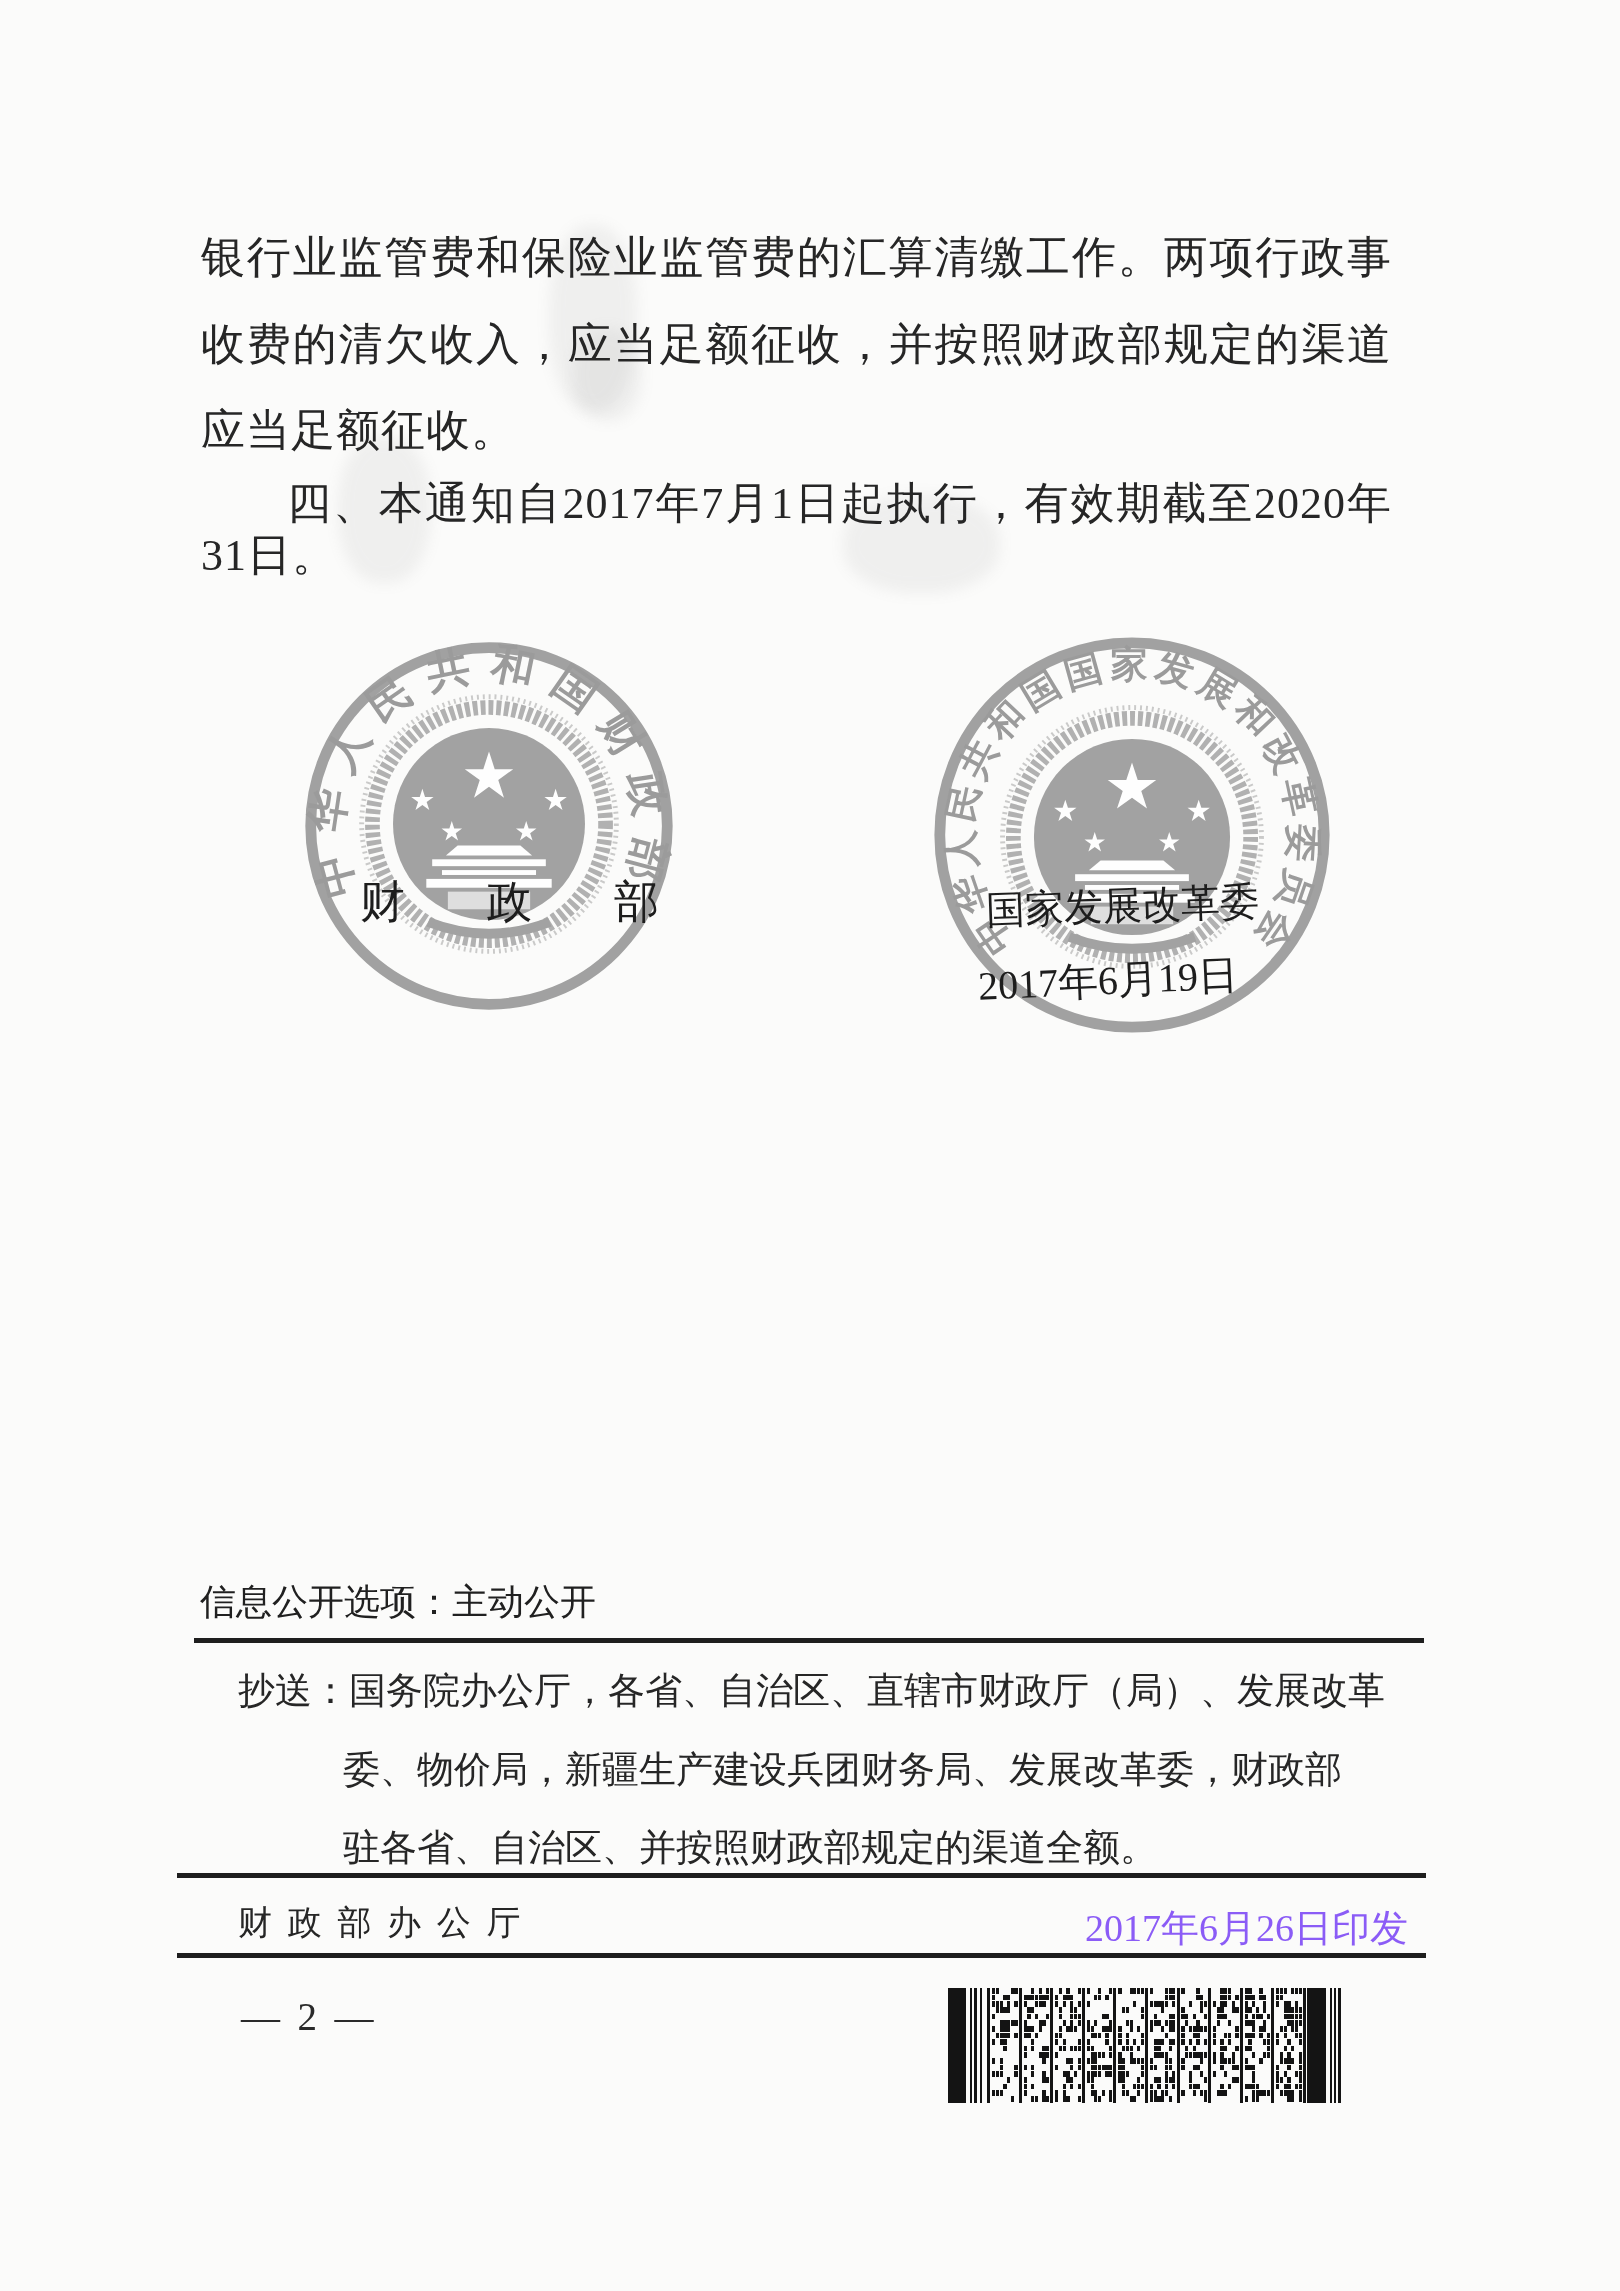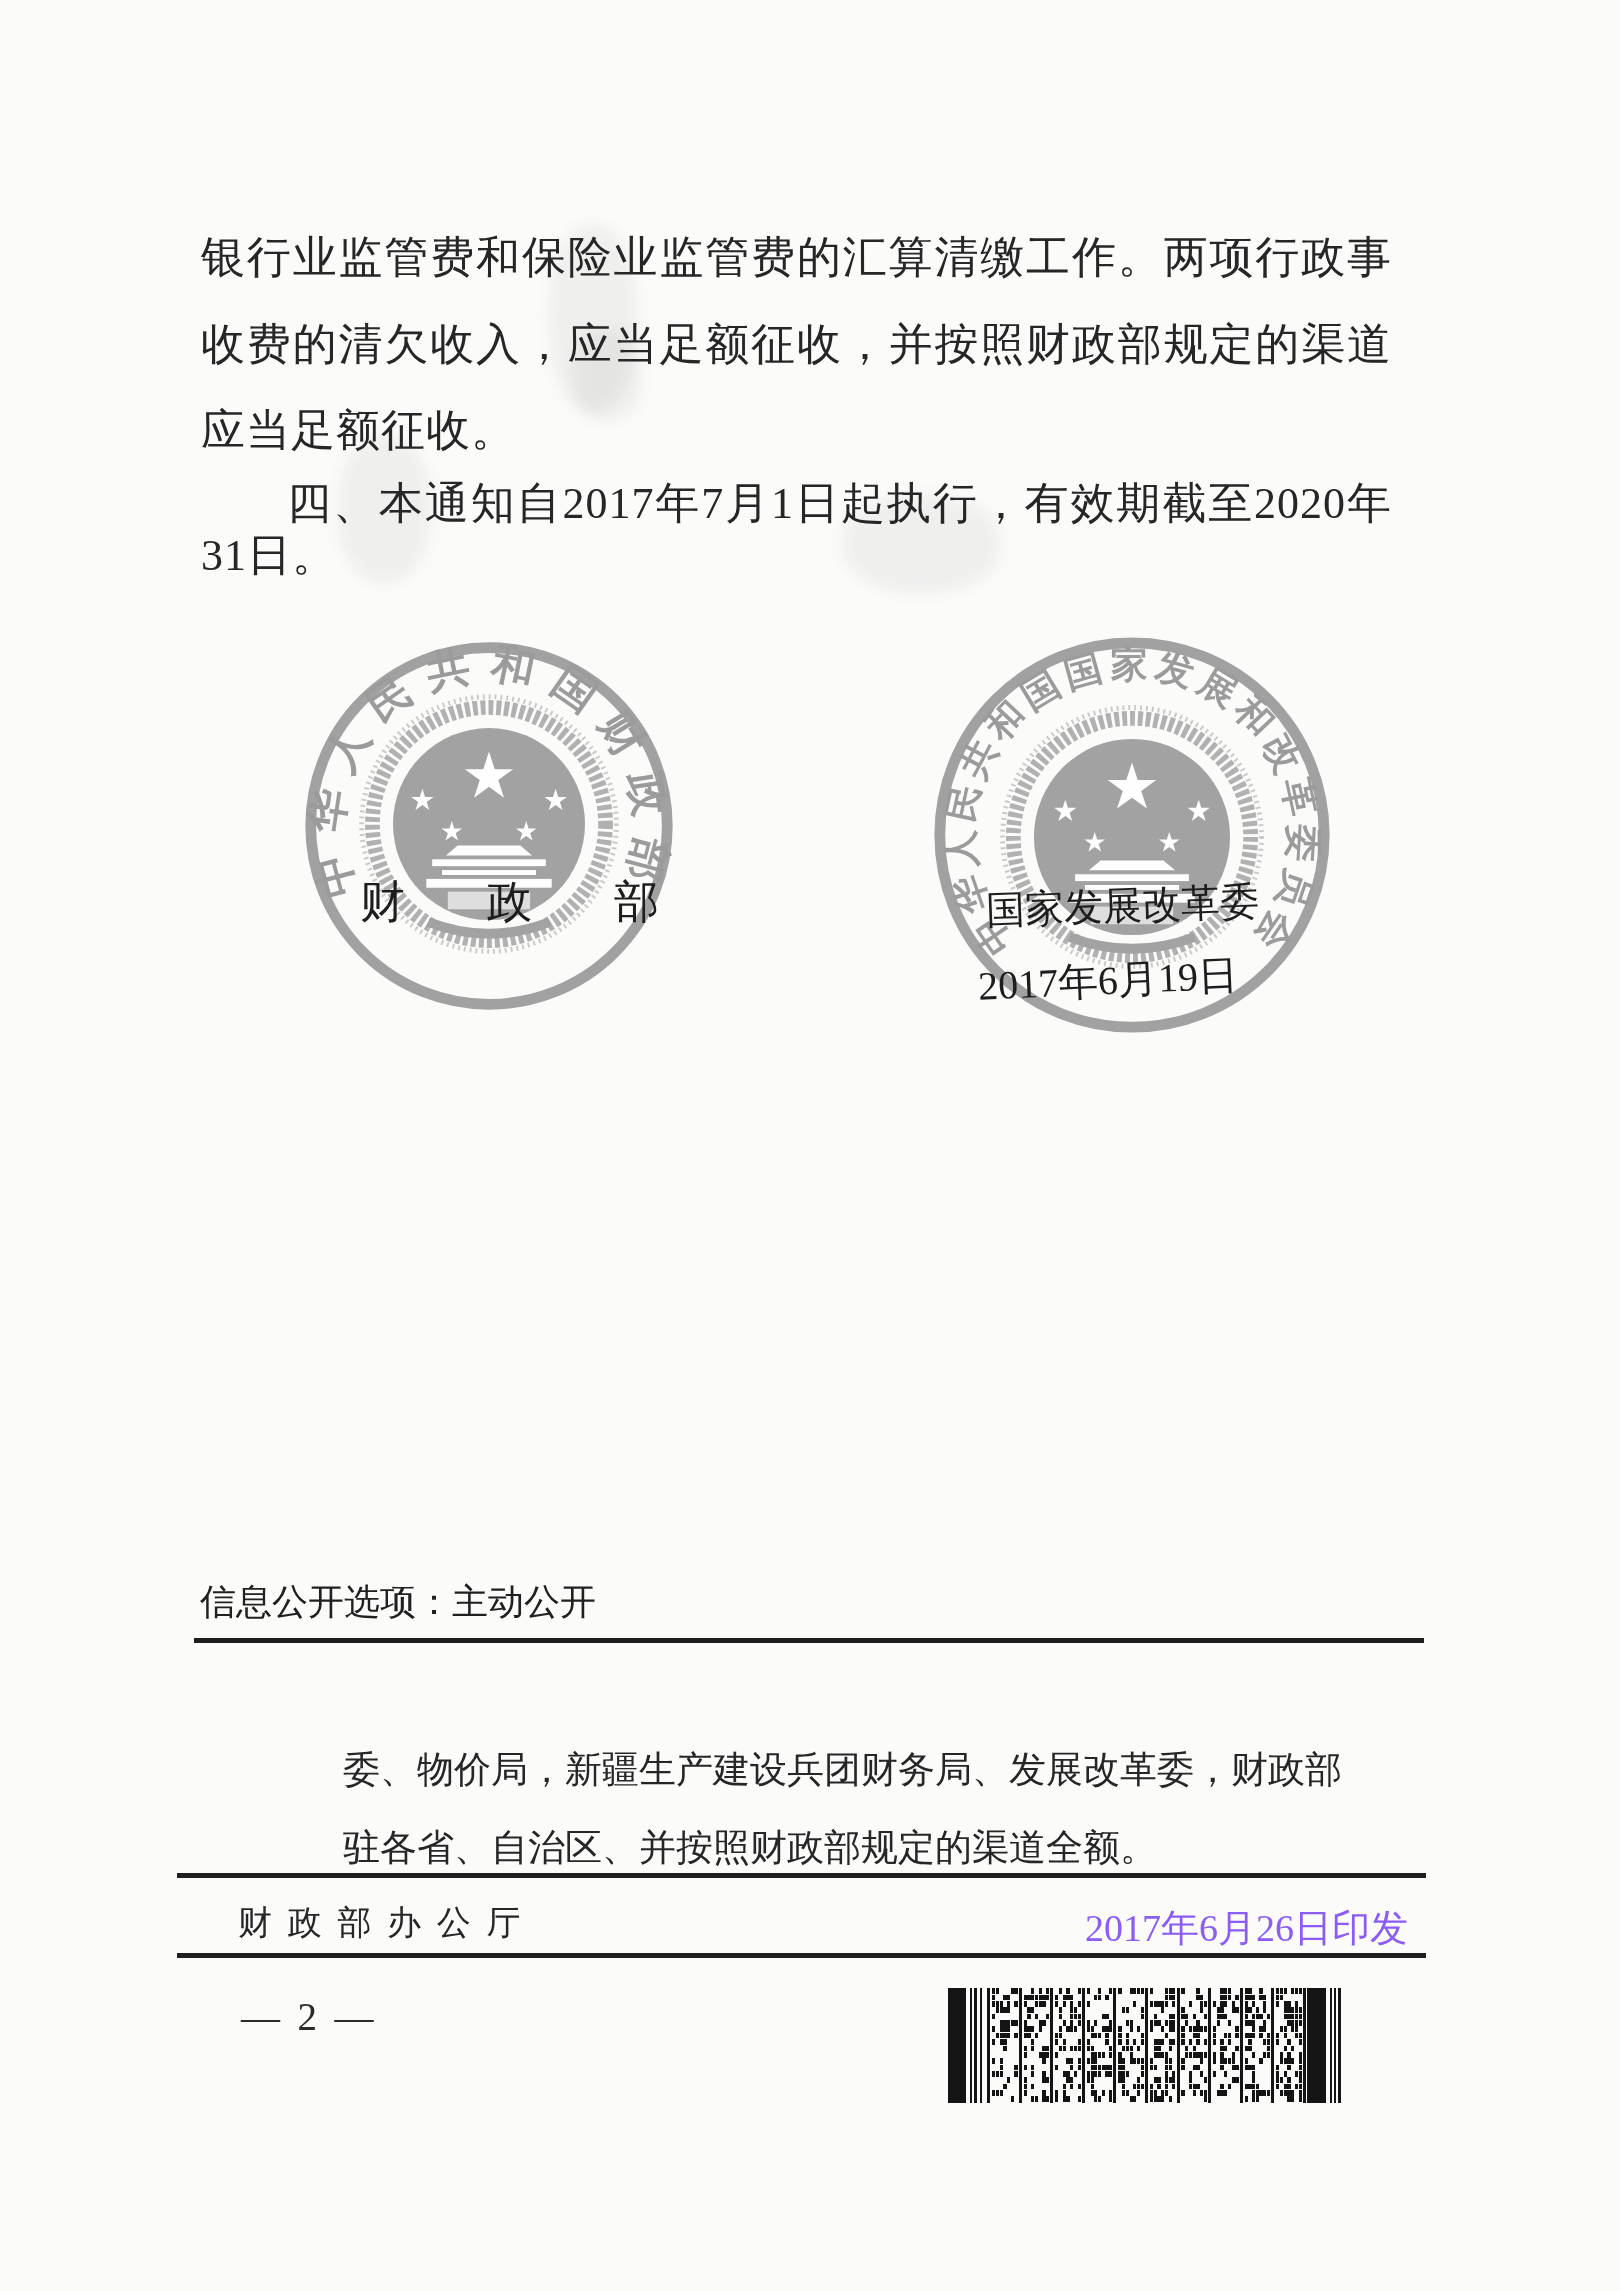--- a/index.html
+++ b/index.html
@@ -151,20 +151,21 @@
     </g>
   </svg>
 
   <div class="overlay-name" style="left:360px;top:872px;letter-spacing:82px;">财政部</div>
   <div class="overlay-name" style="left:986px;top:879px;font-size:39px;transform:rotate(-2deg);">国家发展改革委</div>
   <div class="overlay-name" style="left:978px;top:953px;font-size:40px;transform:rotate(-2.5deg);">2017年6月19日</div>
 
   <div class="disclosure" style="left:200px;top:1578px;">信息公开选项：主动公开</div>
   <div class="rule" style="left:194px;top:1638px;width:1230px;"></div>
 
+  <div class="ccline" style="left:238px;top:1669px;">抄送：国务院办公厅，各省、自治区、直辖市财政厅（局）、发展改革</div>
   <div class="ccline" style="left:343px;top:1748px;">委、物价局，新疆生产建设兵团财务局、发展改革委，财政部</div>
   <div class="ccline" style="left:343px;top:1826px;">驻各省、自治区、并按照财政部规定的渠道全额。</div>
 
   <div class="rule" style="left:177px;top:1873px;width:1249px;"></div>
 
   <div class="footer-issuer" style="left:238px;top:1900px;">财政部办公厅</div>
   <div class="footer-date" style="right:212px;top:1903px;">2017年6月26日印发</div>
 
   <div class="rule" style="left:177px;top:1953px;width:1249px;"></div>
 

